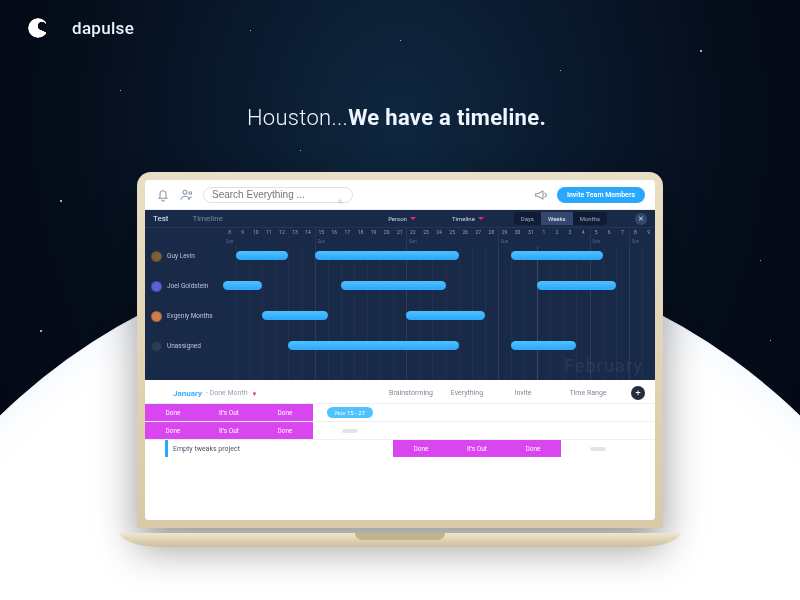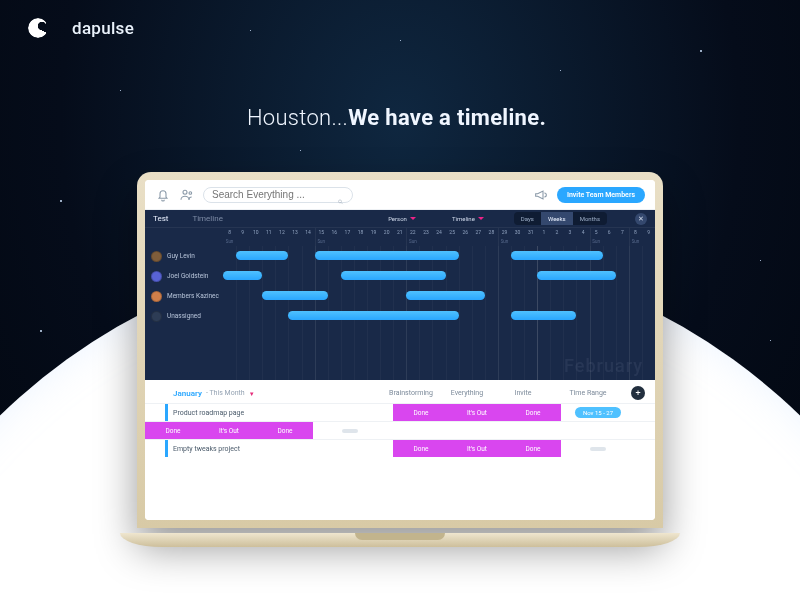--- a/index.html
+++ b/index.html
@@ -47,21 +47,21 @@
   .closebtn { width:12px;height:12px;border-radius:50%;background:#34486e;color:#cfd9ea;display:flex;align-items:center;justify-content:center;font-size:7px;margin-left:4px; }
 
   .tl-dates { height:18px; display:flex; padding-left:78px; position:relative; }
   .datecell { flex:1; text-align:center; font-size:5px; color:#8ea0bd; line-height:9px; position:relative; }
   .datecell .dow { display:block; color:#56688a; font-size:4.5px; }
   .datecell.divider::before { content:""; position:absolute; left:0; top:0; bottom:-134px; width:1px; background:rgba(255,255,255,.06); }
   .splitline { position:absolute; top:0; bottom:0; width:1px; background:rgba(255,255,255,.12); }
 
   .tl-rows { position:relative; height:134px; }
   .tl-row { position:relative; height:20px; display:flex; align-items:center; }
-  .tl-row + .tl-row { margin-top:0;padding-left:28px; }
+  .tl-row + .tl-row { margin-top:10px;padding-left:28px; }
   .tl-label { position:absolute; left:0; width:78px; display:flex; align-items:center; gap:5px; padding-left:6px; font-size:6.5px; color:#b8c5da; }
   .av { width:11px; height:11px; border-radius:50%; background:#888; flex:0 0 auto; border:1px solid rgba(0,0,0,.2); }
   .bar { position:absolute; height:9px; border-radius:5px; background:linear-gradient(180deg,#4fc1ff,#2aa7ff); top:5px; }
   .gridline { position:absolute; top:0; bottom:0; width:1px; background:rgba(255,255,255,.035); }
   .monthwm { position:absolute; right:12px; bottom:4px; font-size:18px; color:rgba(200,215,240,.08); font-weight:500; letter-spacing:1px; }
 
   
   .listarea { flex:1; background:#fff; font-size:7px; color:#4a5a6a; overflow:hidden; }
   .grouphdr { display:flex; align-items:center; padding:6px 10px 3px 28px; }
   .grouphdr .gname { color:#2aa7ff; font-weight:600; font-size:8px; }
@@ -247,52 +247,51 @@
                   <div class="av" style="background: rgb(88, 99, 214);"></div>
                   <span>Joel Goldstein</span>
                 </div>
                 <div class="bar" style="left: calc(0% + 78px); width: calc(9.09091% - 7.09091px);"></div>
                 <div class="bar" style="left: calc(27.2727% + 56.7273px); width: calc(24.2424% - 18.9091px);"></div>
                 <div class="bar" style="left: calc(72.7273% + 21.2727px); width: calc(18.1818% - 14.1818px);"></div>
               </div>
               <div class="tl-row">
                 <div class="tl-label">
                   <div class="av" style="background: rgb(208, 127, 74);"></div>
-                  <span>Members Kazinec</span>
+                  <span>Evgeniy Months</span>
                 </div>
                 <div class="bar" style="left: calc(9.09091% + 70.9091px); width: calc(15.1515% - 11.8182px);"></div>
                 <div class="bar" style="left: calc(42.4242% + 44.9091px); width: calc(18.1818% - 14.1818px);"></div>
               </div>
               <div class="tl-row">
                 <div class="tl-label">
                   <div class="av" style="background: rgb(45, 60, 85);"></div>
                   <span>Unassigned</span>
                 </div>
                 <div class="bar" style="left: calc(15.1515% + 66.1818px); width: calc(39.3939% - 30.7273px);"></div>
                 <div class="bar" style="left: calc(66.6667% + 26px); width: calc(15.1515% - 11.8182px);"></div>
               </div>
             </div>
         </div>
 
         <div class="listarea">
           <div class="grouphdr">
             <span class="gname">January</span>
-            <span class="grange">- This Month</span>
+            <span class="grange">- Done Month</span>
             <span style="margin-left:4px;color:#e62e7b;font-size:6px">▼</span>
             <div class="cols">
               <div class="colh">Brainstorming</div>
               <div class="colh">Everything</div>
               <div class="colh">Invite</div>
               <div class="colh wide">Time Range</div>
               <div class="addcol">+</div>
             </div>
           </div>
           <div id="listrows">
               <div class="row">
-                <div class="rlabel">Product roadmap page</div>
                 <div class="cell green">Done</div>
                 <div class="cell green">It's Out</div>
                 <div class="cell green">Done</div>
                 <div class="cell range" style="background: transparent;">
                   <div class="rangepill ">Nov 15 - 27</div>
                 </div>
                 <div class="pad"></div>
               </div>
               <div class="row">
                 <div class="cell green">Done</div>

